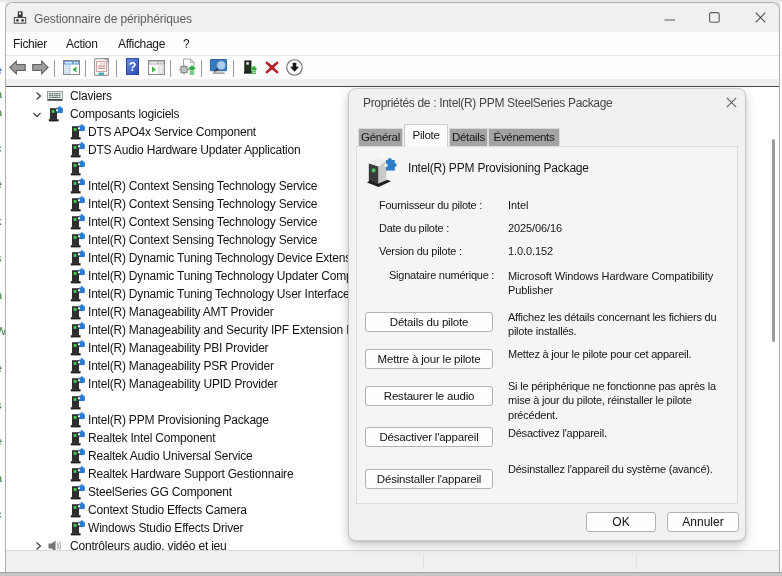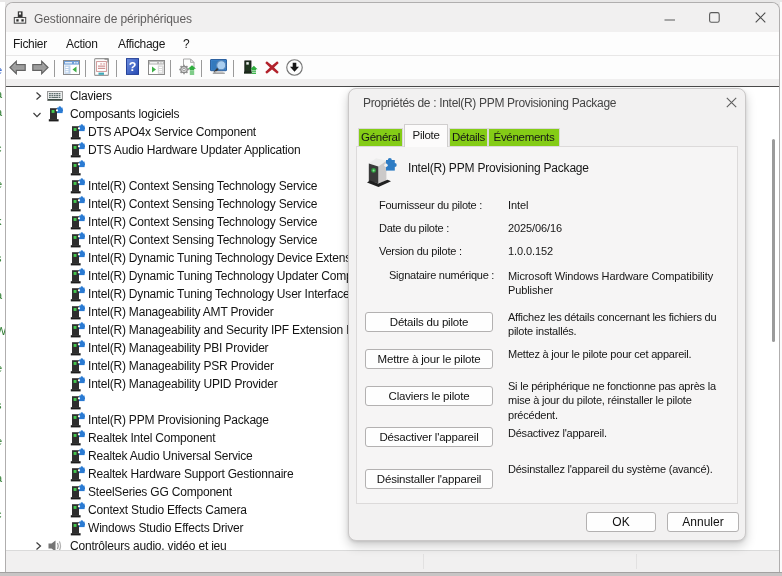--- a/index.html
+++ b/index.html
@@ -31,21 +31,21 @@
   #leftstrip { position:absolute; left:0; top:2px; width:5px; height:570px; background:#ffffff; overflow:hidden; }
   .frag { position:absolute; left:-4px; font-size:11px; color:#2f7d32; }
   #rightstrip { position:absolute; left:780px; top:2px; width:2px; height:570px; background:#fbfbfb; }
   
   #dlg {
     position:absolute; left:348px; top:88px; width:398px; height:453px;
     background:#f2f1f1; border:1px solid #cac8c8; border-radius:8px;
     box-shadow:0 5px 11px rgba(0,0,0,0.20), 0 1px 3px rgba(0,0,0,0.11);
   }
   #dlg-title { position:absolute; left:14px; top:7px; font-size:12px; color:#454545; letter-spacing:-0.32px; }
-  .tab { position:absolute; top:39px; height:18px; font-size:11.5px; letter-spacing:-0.3px; color:#161616; background:#84cc16;
+  .tab { position:absolute; top:39px; height:18px; font-size:11.5px; letter-spacing:-0.3px; color:#161616; background:#a3a3a3;
          border:1px solid #dad8d8; border-bottom:none; text-align:center; padding-top:2px; }
   #tab-active { position:absolute; top:35px; height:23px; font-size:11.5px; letter-spacing:-0.3px; color:#161616; background:#fcfbfb;
          border:1px solid #d0cece; border-bottom:none; text-align:center; padding-top:4px; z-index:3; border-radius:1px 1px 0 0;}
   #tabpage { position:absolute; left:7px; top:57px; width:382px; height:358px; background:#f6f5f5;
              border:1px solid #dcdada; }
   .lbl { position:absolute; font-size:11px; color:#161616; letter-spacing:-0.25px; }
   .val { position:absolute; font-size:11px; color:#161616; letter-spacing:-0.1px; }
   .dbtn { position:absolute; left:16px; width:128px; height:20px; background:#fefefe; border:1px solid #b3b1b1;
           border-radius:3px; font-size:11.5px; color:#111; text-align:center; line-height:18px; letter-spacing:-0.2px;}
   .desc { position:absolute; left:159px; font-size:11px; color:#161616; line-height:14.4px; letter-spacing:-0.22px; }
@@ -588,21 +588,21 @@
     <div class="frag" style="top:287px">a</div>
     <div class="frag" style="top:323px">W</div>
     <div class="frag" style="top:360px">e</div>
     <div class="frag" style="top:397px">s</div>
     <div class="frag" style="top:433px">e</div>
     <div class="frag" style="top:470px">a</div>
     <div class="frag" style="top:506px">c</div>
   </div>
 
   <div id="dlg">
-    <div id="dlg-title">Propriétés de : Intel(R) PPM Provisioning Package</div>
+    <div id="dlg-title">Propriétés de : Intel(R) PPM SteelSeries Package</div>
     <svg class="abs" style="left:377px;top:8px" width="11" height="11" viewBox="0 0 11 11">
       <path d="M0.8 0.8 L10.2 10.2 M10.2 0.8 L0.8 10.2" stroke="#5f5f5f" stroke-width="1.1"></path>
     </svg>
 
     <div class="tab" style="left:9px; width:45px">Général</div>
     <div id="tab-active" style="left:55px; width:44px">Pilote</div>
     <div class="tab" style="left:100px; width:39px">Détails</div>
     <div class="tab" style="left:139px; width:72px">Événements</div>
 
     <div id="tabpage"></div>
@@ -631,21 +631,21 @@
     <div class="val" style="left:159px;top:156px">1.0.0.152</div>
     <div class="lbl" style="left:40px;top:180px">Signataire numérique :</div>
     <div class="val" style="left:159px;top:180px;line-height:14.4px">Microsoft Windows Hardware Compatibility<br>Publisher</div>
 
     <div class="dbtn" style="top:223px">Détails du pilote</div>
     <div class="desc" style="top:221px">Affichez les détails concernant les fichiers du<br>pilote installés.</div>
 
     <div class="dbtn" style="top:260px">Mettre à jour le pilote</div>
     <div class="desc" style="top:258px">Mettez à jour le pilote pour cet appareil.</div>
 
-    <div class="dbtn" style="top:297px">Claviers le pilote</div>
+    <div class="dbtn" style="top:297px">Restaurer le audio</div>
     <div class="desc" style="top:290px">Si le périphérique ne fonctionne pas après la<br>mise à jour du pilote, réinstaller le pilote<br>précédent.</div>
 
     <div class="dbtn" style="top:338px">Désactiver l'appareil</div>
     <div class="desc" style="top:337px">Désactivez l'appareil.</div>
 
     <div class="dbtn" style="top:380px">Désinstaller l'appareil</div>
     <div class="desc" style="top:373px">Désinstallez l'appareil du système (avancé).</div>
 
     <div class="okbtn" style="left:237px;top:423px;width:70px">OK</div>
     <div class="okbtn" style="left:318px;top:423px;width:72px">Annuler</div>

